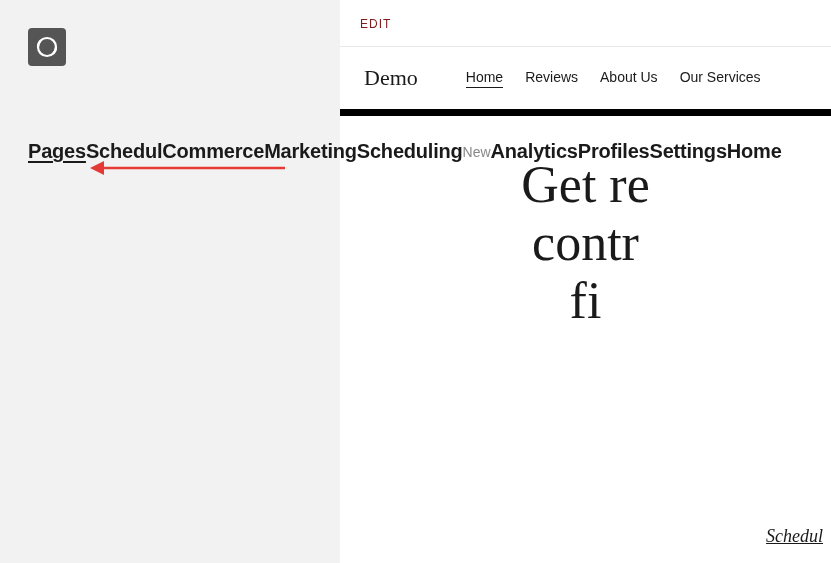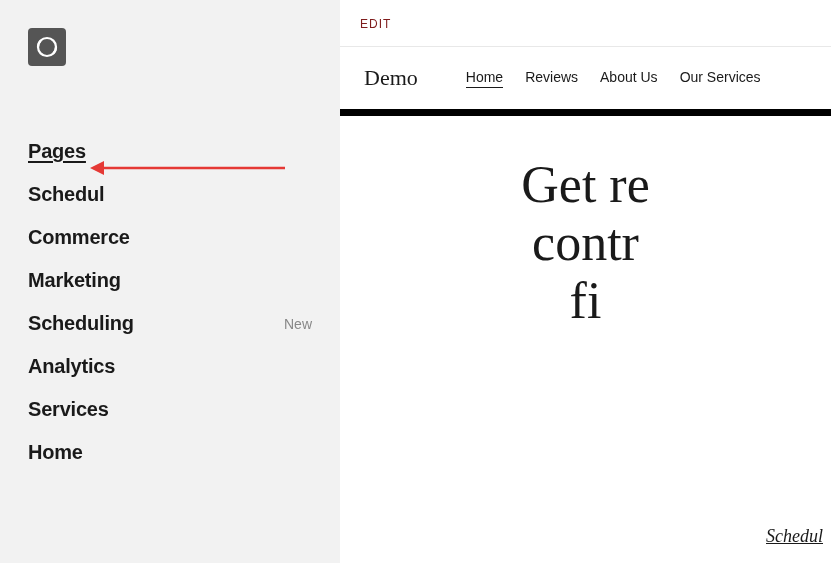--- a/index.html
+++ b/index.html
@@ -30,21 +30,21 @@
       margin-bottom: 60px;
     }
 
     .logo-icon {
       width: 38px;
       height: 38px;
     }
 
     .nav-items {
       display: flex;
-      flex-direction: column;
+      flex-direction: row;
       padding: 0 28px;
       gap: 0;
     }
 
     .nav-item {
       display: flex;
       align-items: center;
       justify-content: space-between;
       padding: 10px 0;
       cursor: pointer;
@@ -191,21 +191,24 @@
       <span class="nav-item-label">Marketing</span>
     </div>
     <div class="nav-item">
       <span class="nav-item-label">Scheduling</span>
       <span class="nav-badge">New</span>
     </div>
     <div class="nav-item">
       <span class="nav-item-label">Analytics</span>
     </div>
     <div class="nav-item">
-      <span class="nav-item-label">Services</span>
+      <span class="nav-item-label">Profiles</span>
+    </div>
+    <div class="nav-item">
+      <span class="nav-item-label">Settings</span>
     </div>
     <div class="nav-item">
       <span class="nav-item-label">Home</span>
     </div>
   </nav>
 
   <div class="arrow-container">
     <svg class="arrow-svg" width="200" height="40" viewBox="0 0 200 40">
 
       <line x1="195" y1="20" x2="10" y2="20" stroke="#e53935" stroke-width="2.5"></line>

